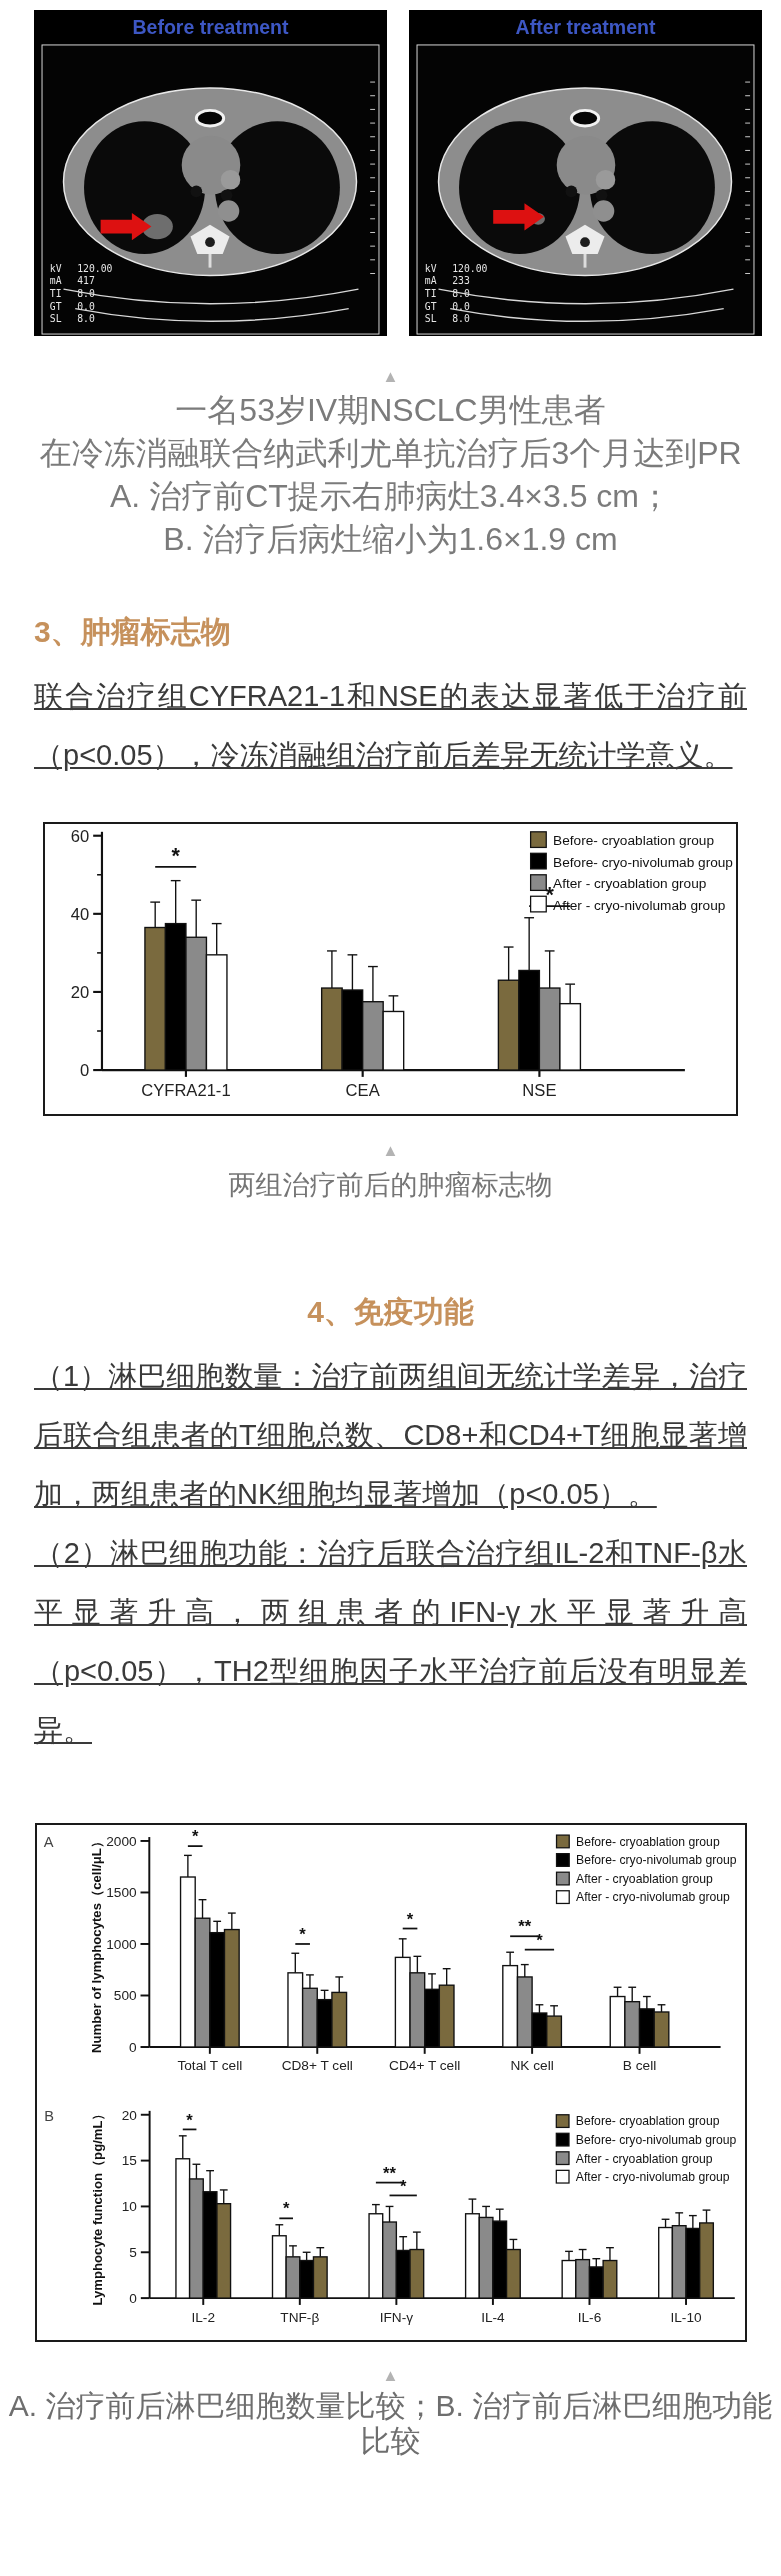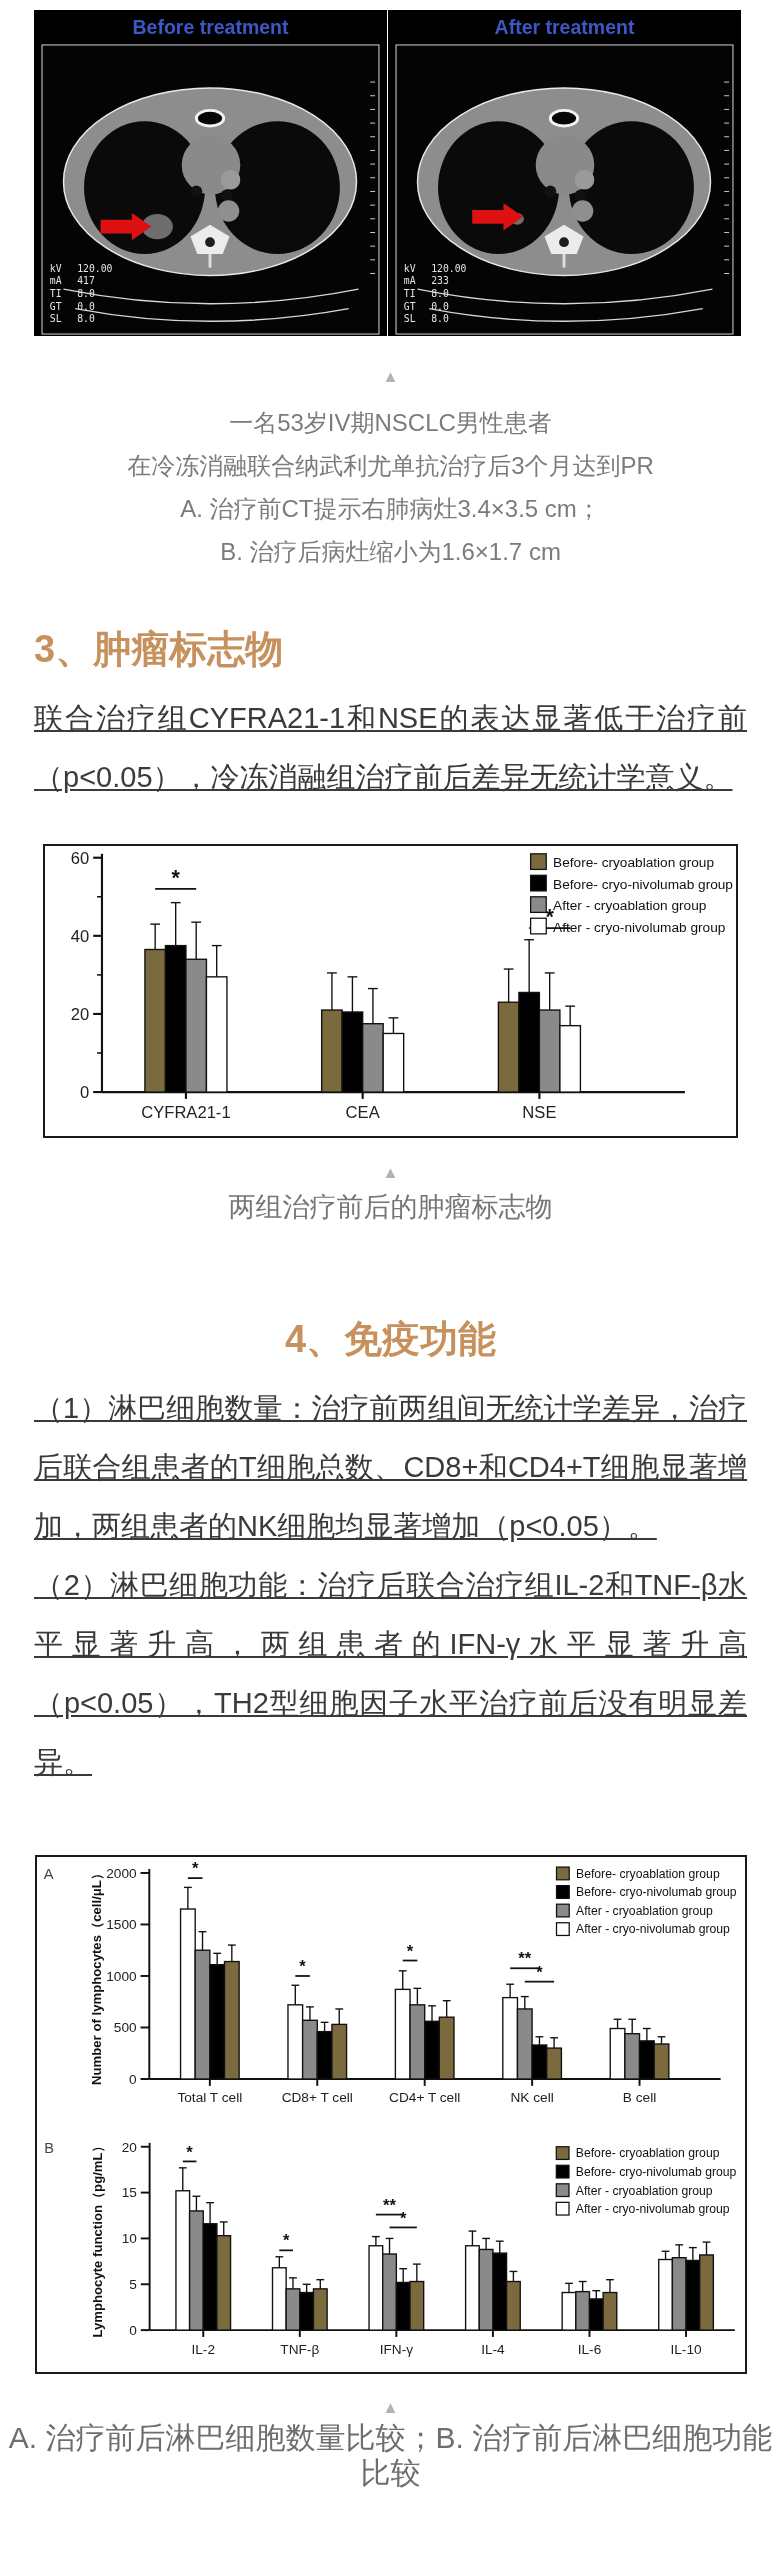--- a/index.html
+++ b/index.html
@@ -4,35 +4,35 @@
 <style>
   :root{
     --accent:#c6915c; --body:#3a3a3a; --caption:#777777;
     --ct-title:#3d57c4; --tri:#b3b3b3;
   }
   html,body{margin:0;padding:0;background:#ffffff;}
   body{width:781px;font-family:"Liberation Sans",sans-serif;}
   .page{width:781px;height:2576px;background:#fff;overflow:hidden;position:relative;}
 
   
-  .ct-figure{margin:9.8px 34px 0;display:flex;gap:1px;}
+  .ct-figure{margin:9.8px 34px 0;display:flex;gap:22px;}
   .ct-panel{background:#000;width:353px;padding-top:2px;}
   .ct-title{height:31px;line-height:31px;text-align:center;color:var(--ct-title);
             font-weight:bold;font-size:19.5px;}
   .ct-svg{display:block;}
 
   
   .fig-caption{text-align:center;color:var(--caption);}
   .tri{color:var(--tri);font-size:16.6px;line-height:16.6px;text-align:center;}
-  .cap-lines{margin-top:16px;font-size:24px;line-height:43px;color:#7b7b7b;}
+  .cap-lines{margin-top:4px;font-size:32px;line-height:43px;color:#7b7b7b;}
   .cap-small{margin-top:7.8px;font-size:27px;line-height:37px;color:#757575;}
   .cap-bottom{margin-top:4px;font-size:30px;line-height:35px;color:#6e6e6e;}
 
   
-  .sec-h{margin:51px 34px 0;color:var(--accent);font-size:38px;font-weight:bold;}
+  .sec-h{margin:51px 34px 0;color:var(--accent);font-size:30px;font-weight:bold;}
   .sec-h4{margin-top:88px;text-align:center;}
   .para{margin:13.7px 34px 0;width:713px;font-size:29px;line-height:59px;
         text-align:justify;color:var(--body);text-decoration:underline;}
   .para2{margin-top:0;}
 
   
   .figure-box{border:2px solid #1a1a1a;background:#fff;box-sizing:content-box;}
   #fig1{margin:37px auto 0;width:691px;height:290px;}
   #fig2{margin:63px auto 0;width:708px;height:513px;padding-top:2px;}
   .cap1-block{margin-top:33px;}
@@ -134,21 +134,21 @@
         </svg>
     </div>
   </div>
 
   <div class="fig-caption cap1-block">
     <div class="tri">▲</div>
     <div class="cap-lines">
       <div>一名53岁IV期NSCLC男性患者</div>
       <div>在冷冻消融联合纳武利尤单抗治疗后3个月达到PR</div>
       <div>A. 治疗前CT提示右肺病灶3.4×3.5 cm；</div>
-      <div>B. 治疗后病灶缩小为1.6×1.7 cm</div>
+      <div>B. 治疗后病灶缩小为1.6×1.9 cm</div>
     </div>
   </div>
 
   <div class="sec-h">3、肿瘤标志物</div>
   <div class="para">联合治疗组CYFRA21-1和NSE的表达显著低于治疗前（p&lt;0.05），冷冻消融组治疗前后差异无统计学意义。</div>
 
   <div class="figure-box" id="fig1">
     <svg id="chart-tumor" width="691" height="290" viewBox="0 0 707 297">
         <line x1="58" y1="8" x2="58" y2="252" stroke="#111" stroke-width="2.2"></line>
         <line x1="58" y1="252" x2="49" y2="252" stroke="#111" stroke-width="2.2"></line>

